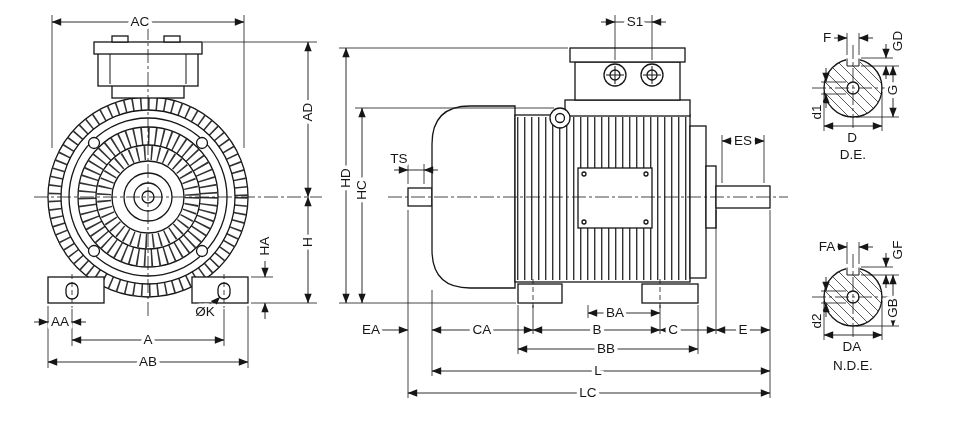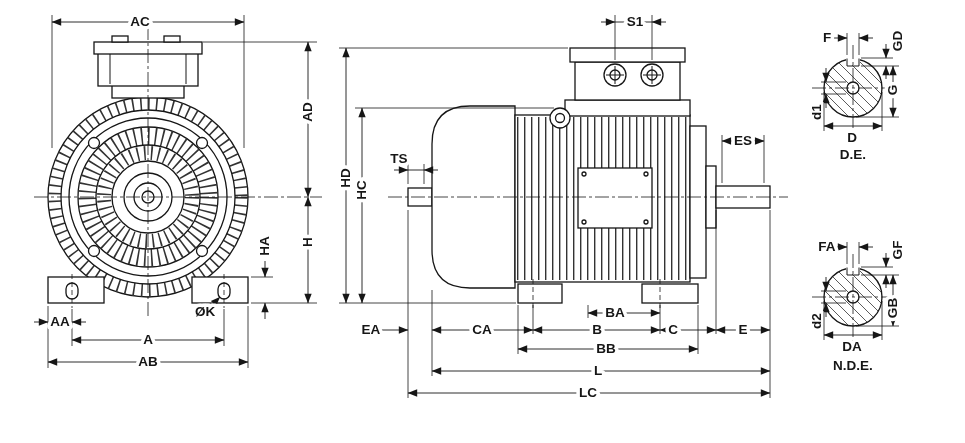--- a/index.html
+++ b/index.html
@@ -1,17 +1,17 @@
 <!DOCTYPE html>
 <html><head>
 <meta charset="utf-8">
 <style>
   html,body{margin:0;padding:0;background:#ffffff;}
   .stage{position:relative;width:965px;height:443px;background:#fff;overflow:hidden;
-         font-family:"Liberation Sans",sans-serif;font-weight:bold;}
+         font-family:"Liberation Sans",sans-serif;}
   svg{display:block;}
   .obj  {stroke:#161616;stroke-width:1.3;fill:none;}
   .objw {stroke:#161616;stroke-width:1.3;fill:#ffffff;}
   .thin {stroke:#161616;stroke-width:1;fill:none;}
   .fins {fill:none;stroke:#333333;}
   .finsv{stroke:#333333;}
   .ext  {stroke:#161616;stroke-width:0.8;fill:none;}
   .dim  {stroke:#161616;stroke-width:0.9;fill:none;}
   .cl   {stroke:#161616;stroke-width:0.8;fill:none;stroke-dasharray:14 3 3 3;}
   .cls  {stroke:#161616;stroke-width:0.8;fill:none;stroke-dasharray:5 3;}

